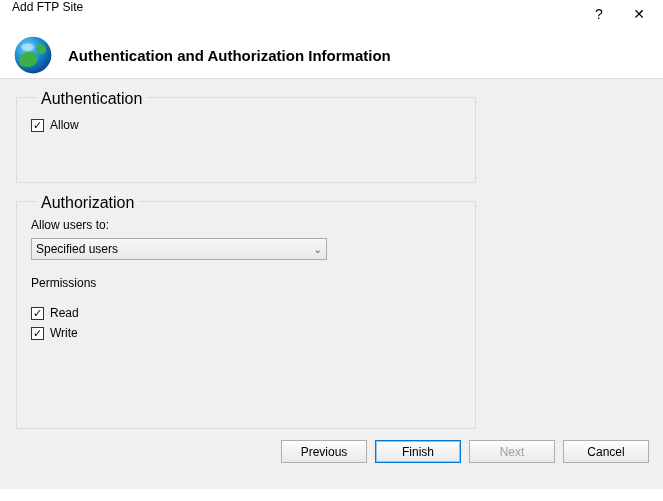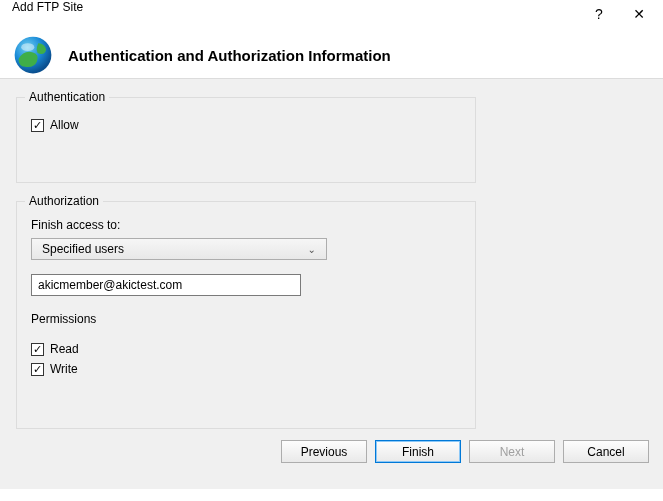--- a/index.html
+++ b/index.html
@@ -51,40 +51,40 @@
     border: 1px solid #dcdcdc;
     background: #f0f0f0;
     padding: 14px 14px 14px 14px;
     margin-bottom: 18px;
     width: 460px;
   }
   .group.auth { height: 86px; }
   .group.authz { height: 228px; }
   .group-label {
     position: absolute;
-    top: -8px; left: 8px;
+    top: -8px; left: 20px;
     background: #f0f0f0;
     padding: 0 4px;
-    font-size: 12px;
+    font-size: 16px;
   }
   .cb-row {
     display: flex; align-items: center; gap: 6px; margin: 6px 0;
   }
   .cb {
     width: 13px; height: 13px; border: 1px solid #333; background: #fff;
     display: inline-flex; align-items: center; justify-content: center;
     font-size: 11px; line-height: 1; color: #000;
   }
   .section-sub { margin: 2px 0 6px 0; }
   .select {
     width: 296px; height: 22px;
     border: 1px solid #adadad;
     background: linear-gradient(#f6f6f6,#e8e8e8);
     display: flex; align-items: center; justify-content: space-between;
-    padding: 0 10px; font-size: 12px;
+    padding: 0 4px; font-size: 12px;
   }
   .select .chev { font-size: 10px; color: #555; }
   .textinput {
     width: 270px; height: 22px; border: 1px solid #7a7a7a; background: #fff;
     padding: 2px 6px; font-size: 12px; margin-top: 14px;
   }
   .perm-label { margin-top: 16px; margin-bottom: 16px; }
   .footer {
     position: absolute;
     left: 0; right: 0; bottom: 16px;
@@ -135,28 +135,27 @@
 
     <div class="cb-row">
       <span class="cb">✓</span>
       <span>Allow</span>
     </div>
   </div>
 
   <div class="group authz">
     <span class="group-label">Authorization</span>
 
-    <div class="section-sub">Finish access to:</div>
+    <div class="section-sub">Allow users to:</div>
 
     <div class="select">
       <span>Specified users</span>
       <span class="chev">⌄</span>
     </div>
 
-    <input class="textinput" type="text" value="akicmember@akictest.com" style="">
 
     <div class="perm-label">Permissions</div>
 
     <div class="cb-row">
       <span class="cb">✓</span>
       <span>Read</span>
     </div>
     <div class="cb-row">
       <span class="cb">✓</span>
       <span>Write</span>

